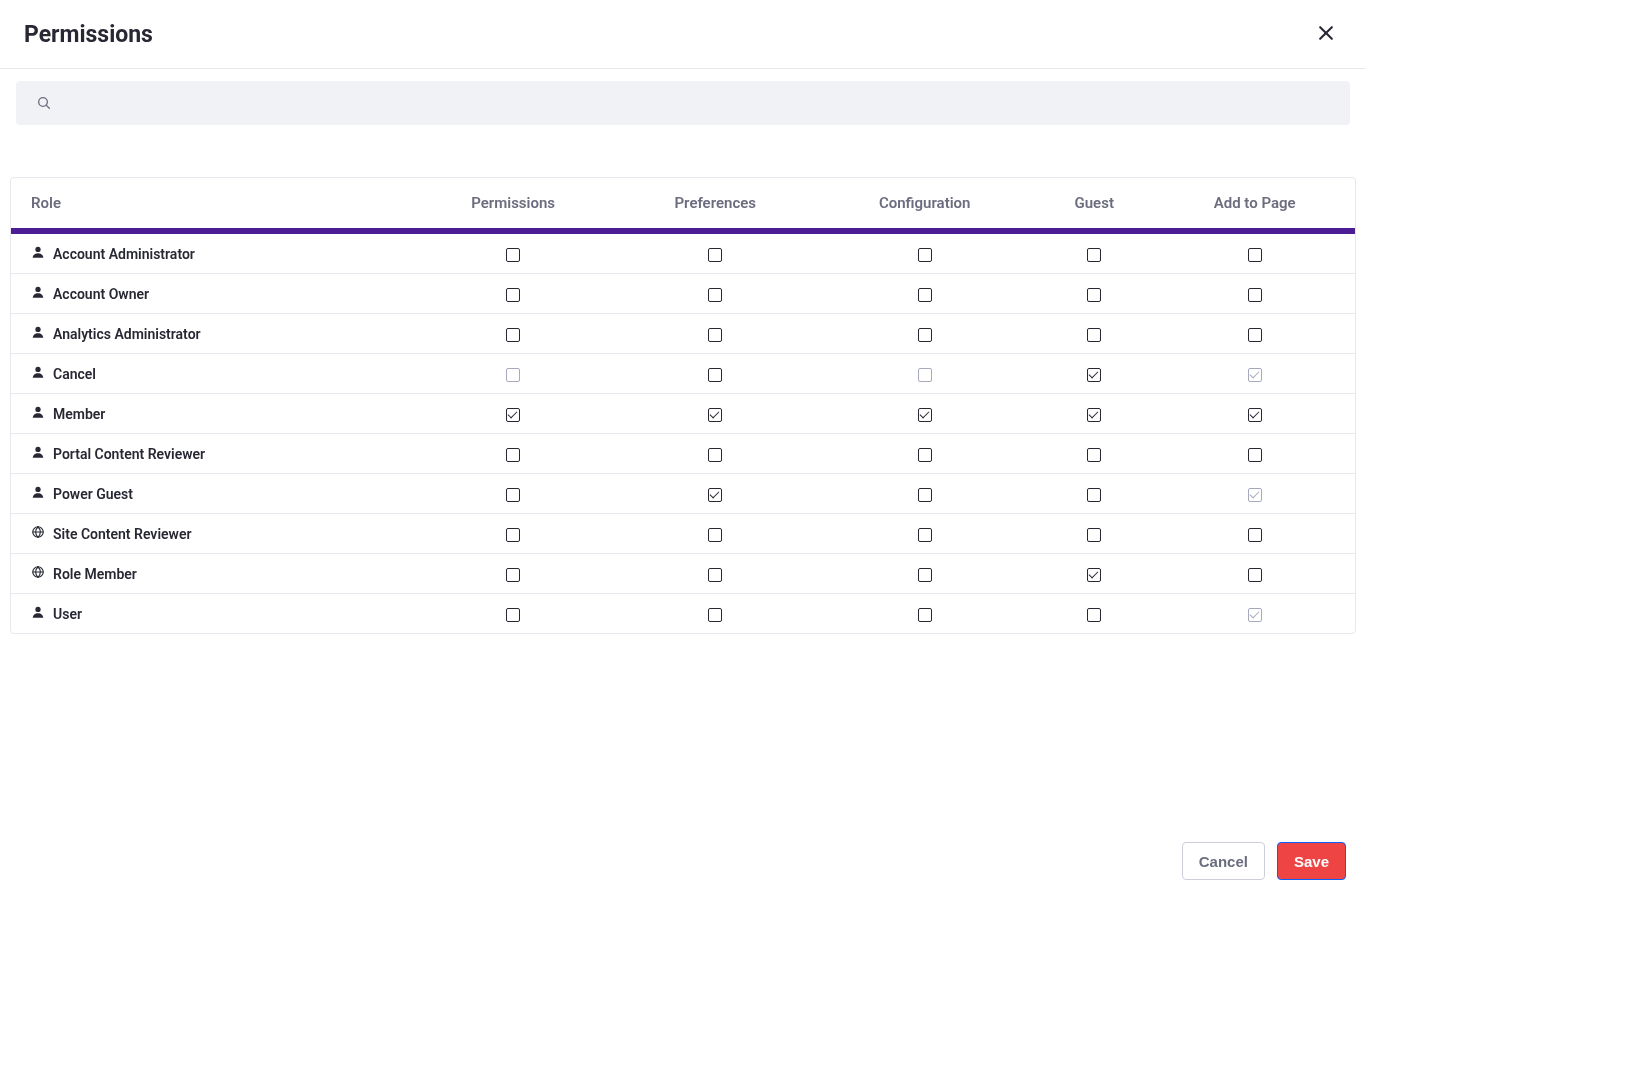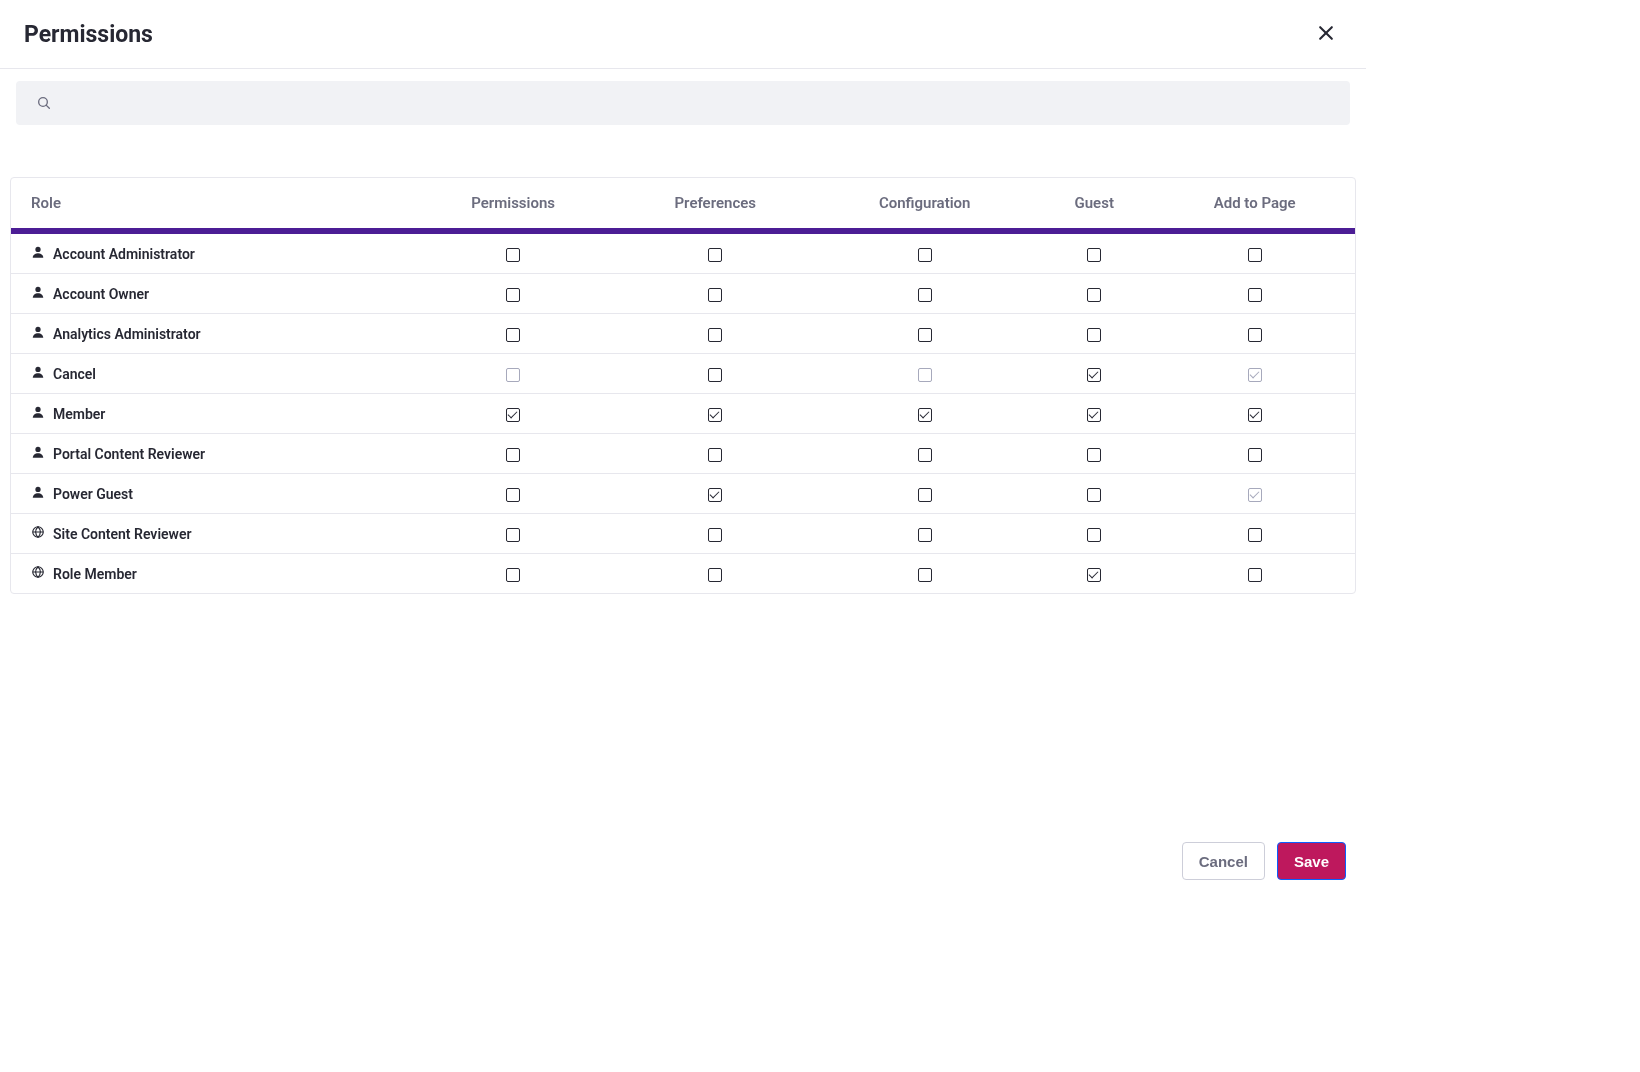--- a/index.html
+++ b/index.html
@@ -165,21 +165,21 @@
       border-radius: 4px;
       cursor: pointer;
       border: 1px solid transparent;
     }
     .btn-cancel {
       background: #fff;
       border-color: #cdced9;
       color: #6b6c7e;
     }
     .btn-save {
-      background: #be185d;
+      background: #ef4444;
       color: #fff;
       border-color: #0b5fff;
     }
     .scroll-area {
       max-height: calc(893px - 60px - 68px - 64px - 40px);
       overflow: hidden;
     }
   </style>
 </head>
 <body>
@@ -350,20 +350,34 @@
                     <path d="M12 3c2.5 2.5 4 5.5 4 9s-1.5 6.5-4 9c-2.5-2.5-4-5.5-4-9s1.5-6.5 4-9z"></path>
                   </svg></span>
                 <span>Role Member</span>
               </span></td>
             <td><span class="cb"><input type="checkbox" style=""></span></td>
             <td><span class="cb"><input type="checkbox" style=""></span></td>
             <td><span class="cb"><input type="checkbox" style=""></span></td>
             <td><span class="cb"><input type="checkbox" checked="" style=""></span></td>
             <td><span class="cb"><input type="checkbox" style=""></span></td>
           </tr>
+          <tr>
+            <td class="role-cell"><span class="role-name">
+                <span><svg viewBox="0 0 24 24" fill="#272833">
+                    <circle cx="12" cy="7.5" r="4.5"></circle>
+                    <path d="M3 22c0-5 4-8 9-8s9 3 9 8v0H3z"></path>
+                  </svg></span>
+                <span>User</span>
+              </span></td>
+            <td><span class="cb"><input type="checkbox" style=""></span></td>
+            <td><span class="cb"><input type="checkbox" style=""></span></td>
+            <td><span class="cb"><input type="checkbox" style=""></span></td>
+            <td><span class="cb"><input type="checkbox" style=""></span></td>
+            <td><span class="cb"><input type="checkbox" disabled="" checked="" style=""></span></td>
+          </tr>
         </tbody>
     </table>
   </div>
 </div>
 
 <div class="footer">
   <button class="btn btn-cancel">Cancel</button>
   <button class="btn btn-save">Save</button>
 </div>
 

